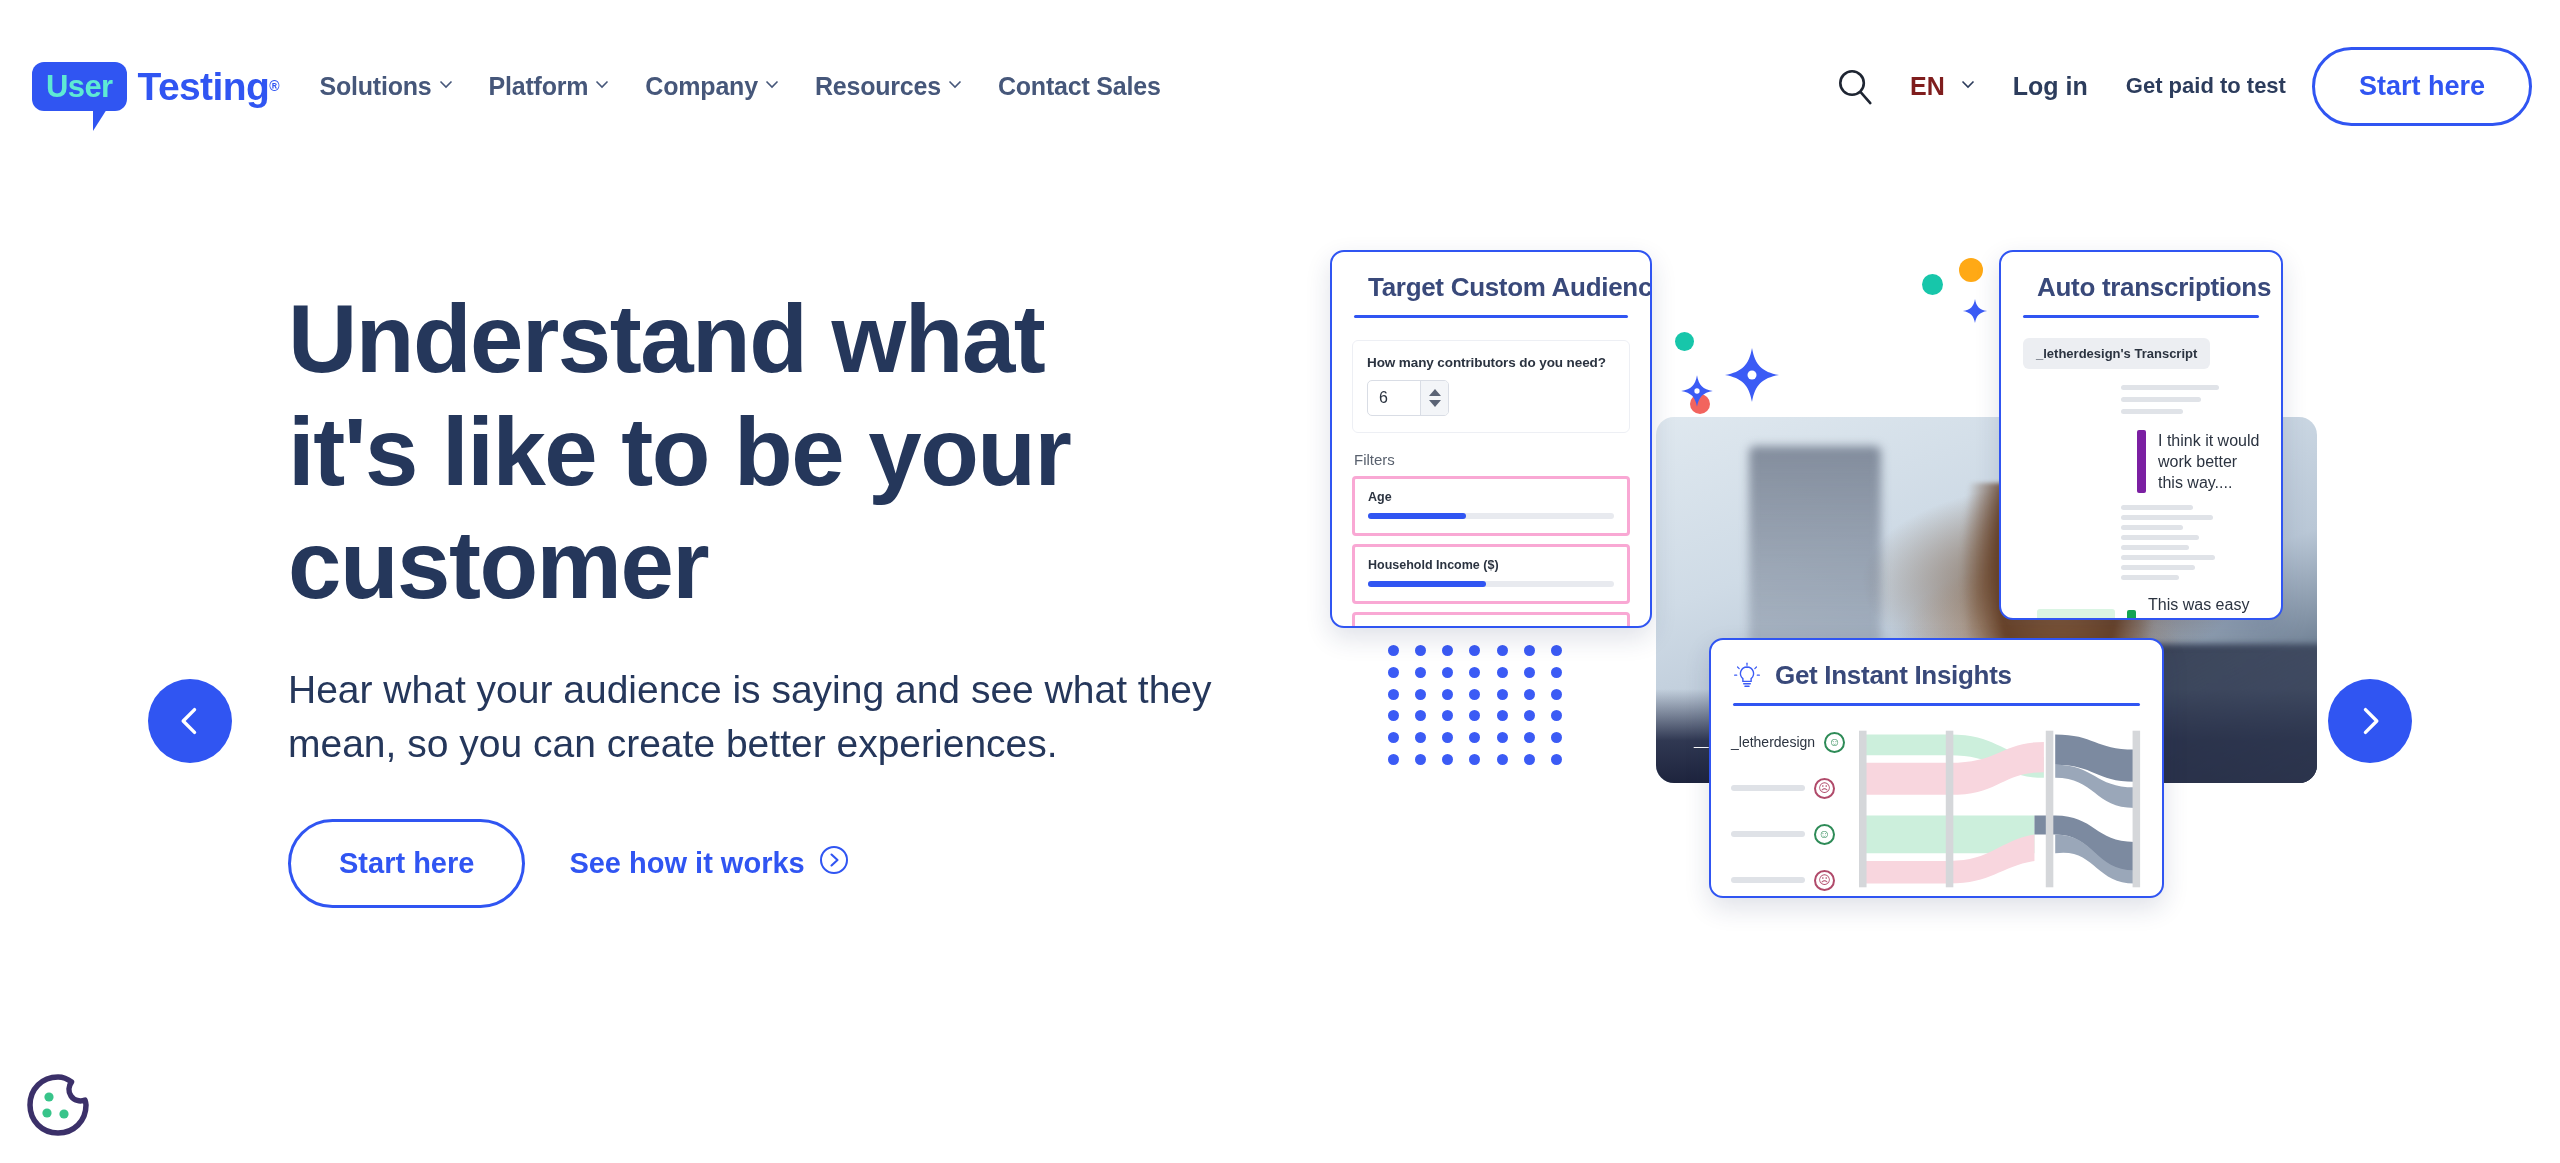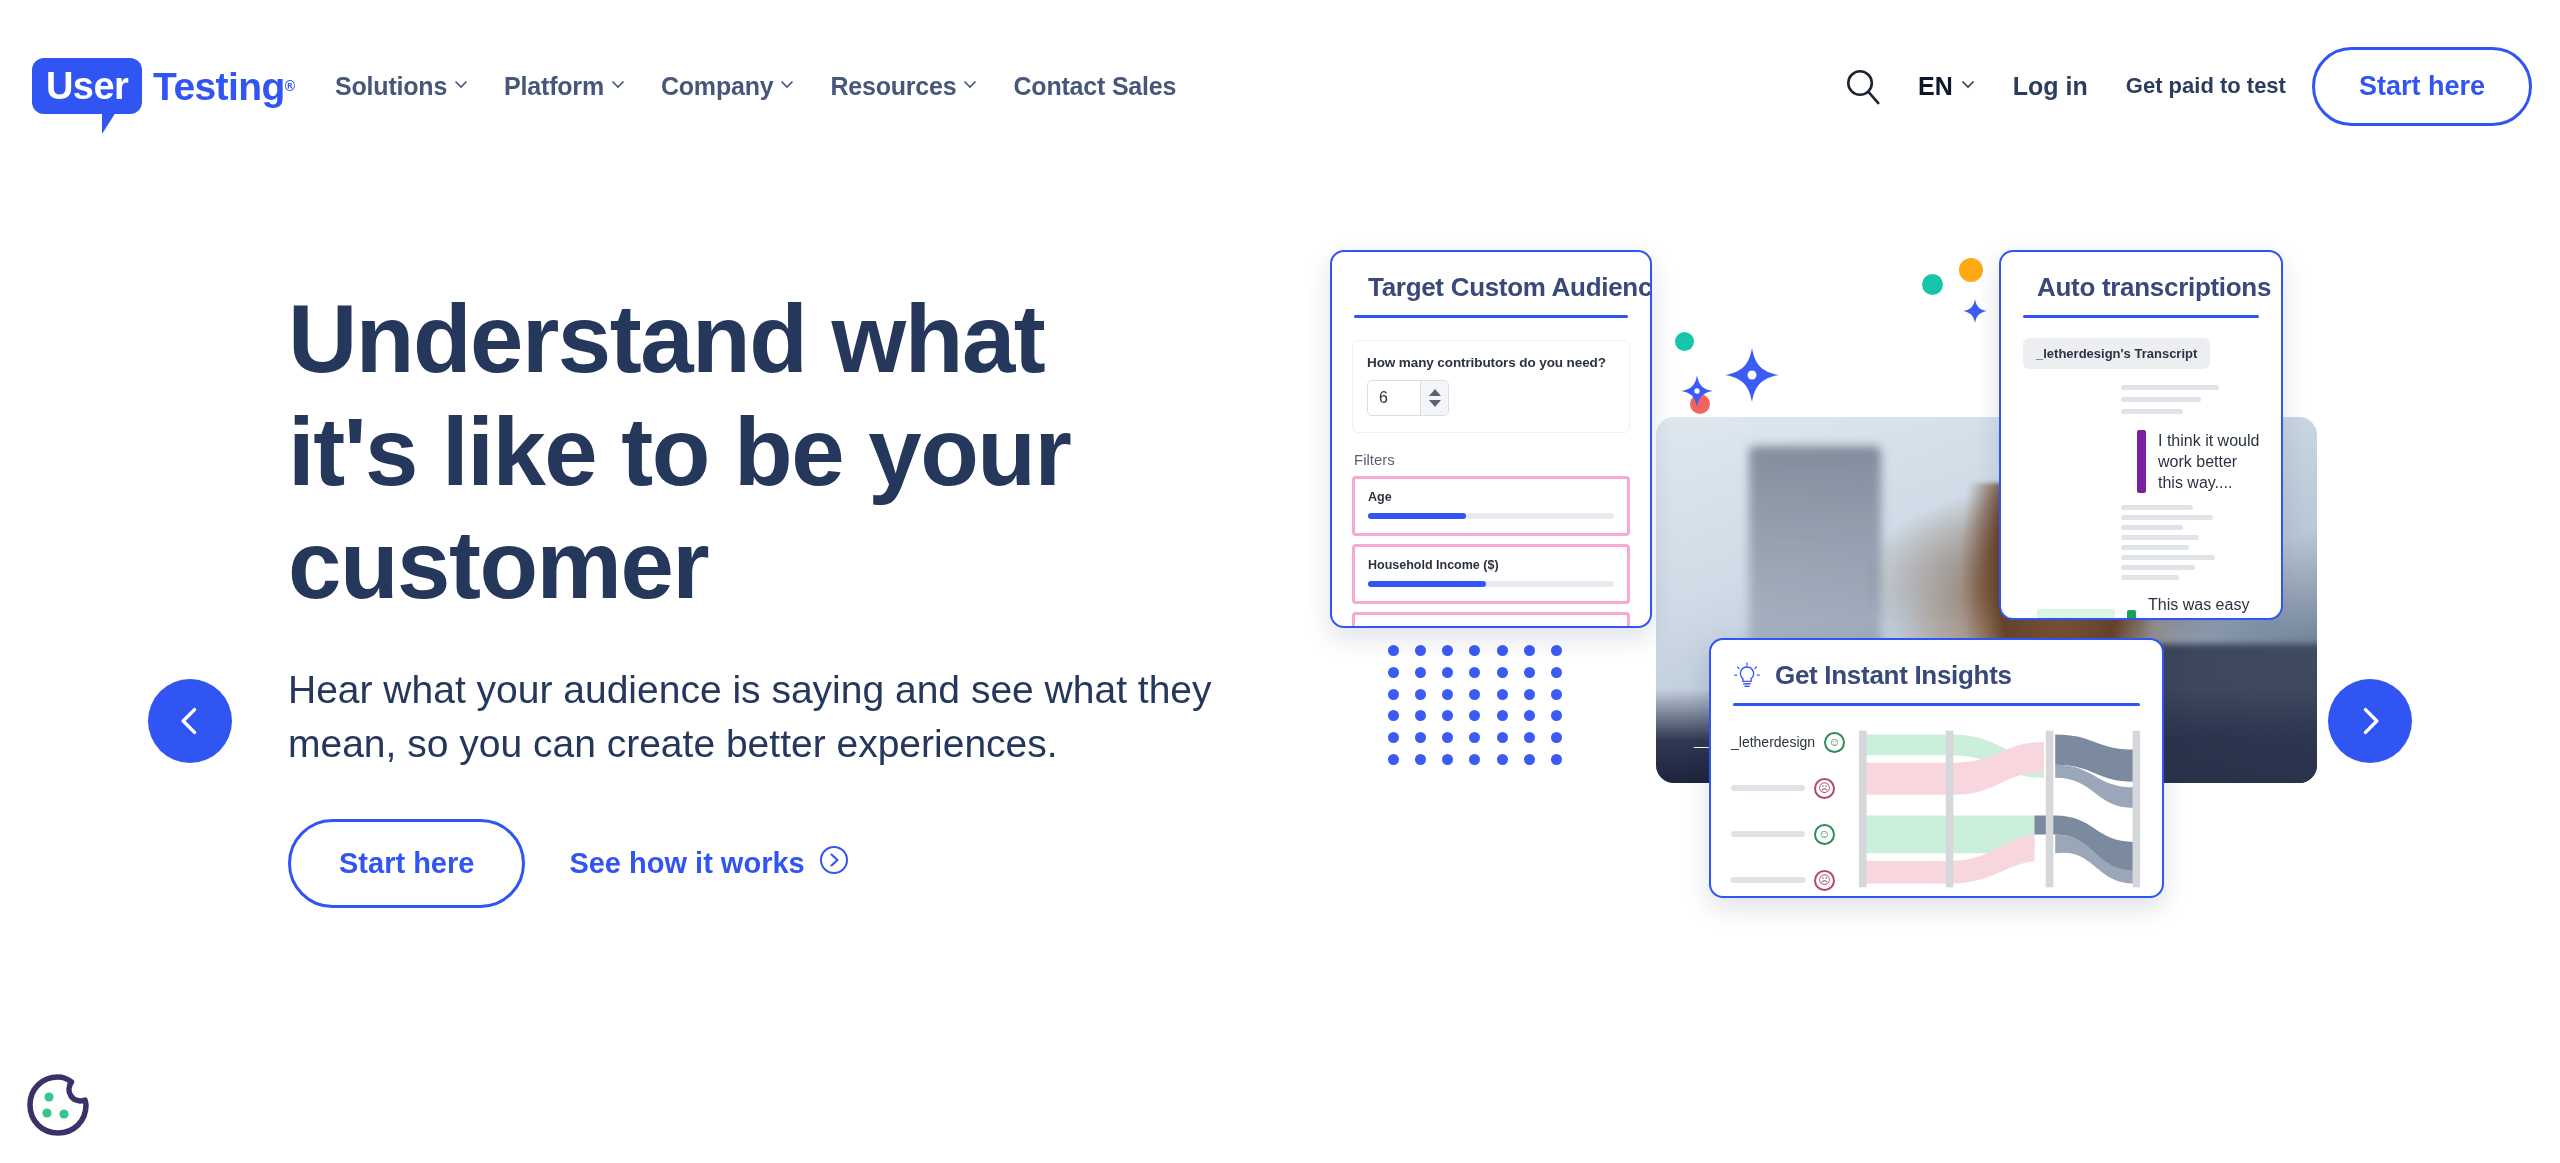--- a/index.html
+++ b/index.html
@@ -35,21 +35,21 @@
   .logo-bubble::after {
     content:"";
     position:absolute;
     left: 64%; bottom: -20px;
     width: 0; height: 0;
     border-left: 14px solid #3055F2;
     border-right: 12px solid transparent;
     border-bottom: 22px solid transparent;
   }
   .logo-user {
-    color:#ffffff; font-size:38px; font-weight:700;
+    color:#5eead4; font-size:31px; font-weight:700;
     letter-spacing:-0.6px; line-height:1;
     font-family:"Liberation Sans", sans-serif;
   }
   .logo-testing {
     color:#3055F2; font-size:39px; font-weight:700;
     letter-spacing:-0.6px; line-height:1; margin-left:11px;
     font-family:Liberation Sans, sans-serif;
   }
   .logo-reg { color:#3055F2; font-size:14px; vertical-align:super; font-weight:700; }
 
@@ -64,22 +64,22 @@
 
   .nav-right {
     position:absolute; right: 28px; top:0; height:172px;
     display:flex; align-items:center; gap:0px;
   }
   .search-btn {
     width:46px; height:46px; display:flex; align-items:center; justify-content:center;
     cursor:pointer; margin-right: 32px;
   }
   .lang {
-    display:flex; align-items:center; gap:8px;
-    color:#0f172a; font-size:25px; font-weight:700; cursor:pointer;
+    display:flex; align-items:center; gap:16px;
+    color:#7f1d1d; font-size:25px; font-weight:700; cursor:pointer;
     margin-right: 38px;
   }
   .login {
     color:#2C3C5C; font-size:25px; font-weight:700; cursor:pointer; margin-right:38px;
     white-space:nowrap;
   }
   .getpaid {
     color:#2C3C5C; font-size:22px; font-weight:700; cursor:pointer; margin-right:26px;
     white-space:nowrap;
   }

